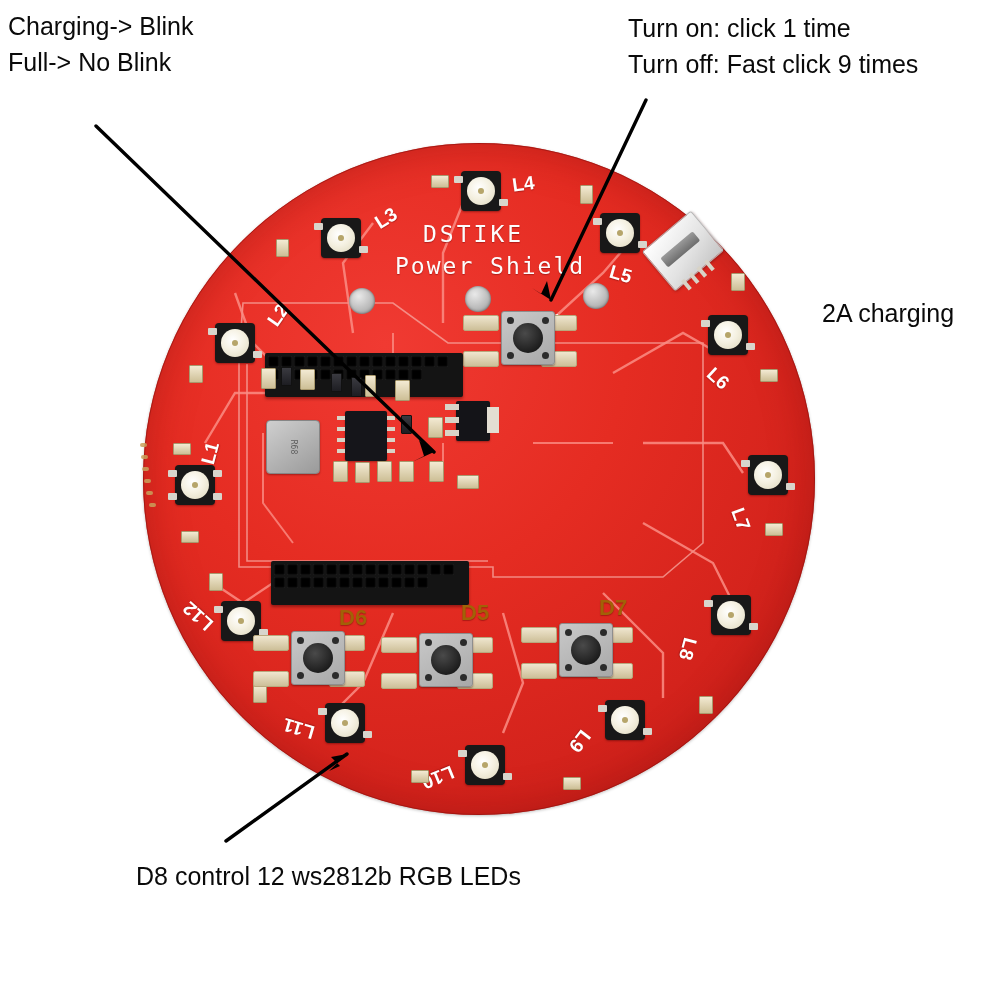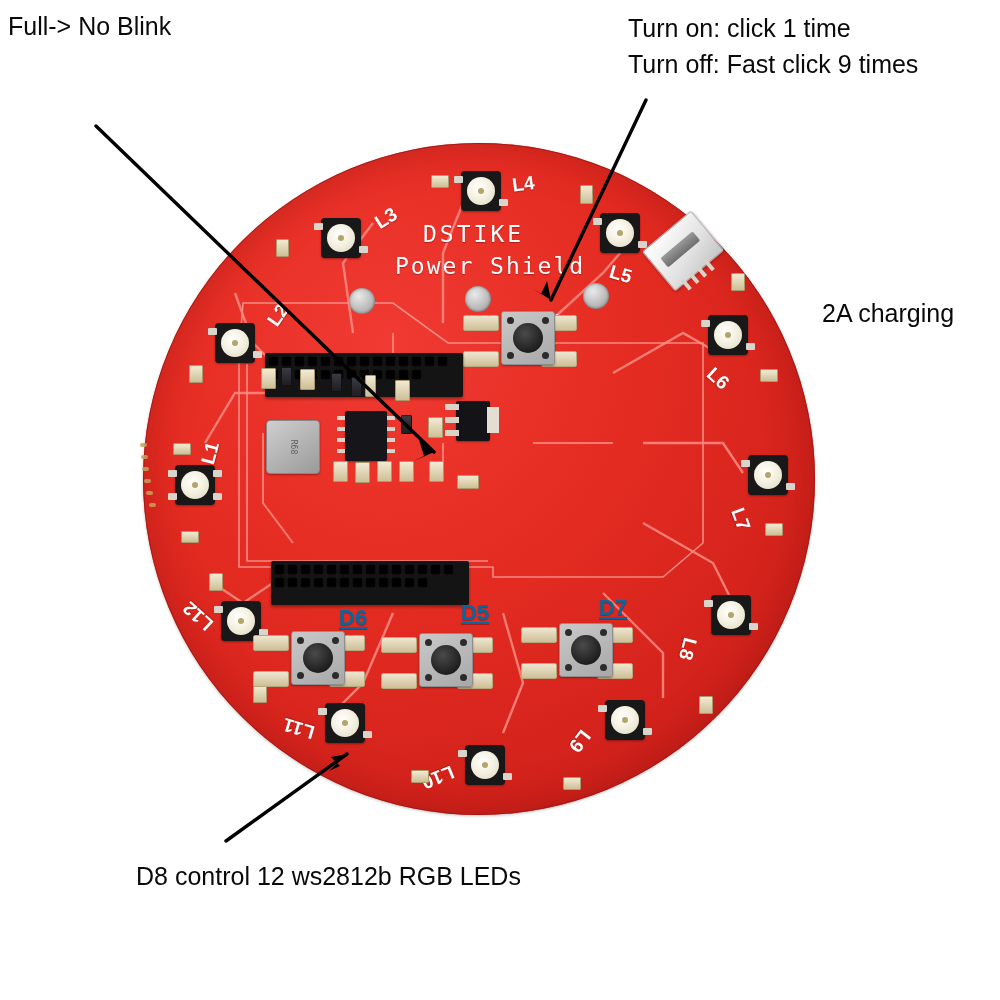--- a/index.html
+++ b/index.html
@@ -27,22 +27,22 @@
   
   .castel{position:absolute;width:7px;height:4px;background:#c9a05a;border-radius:2px;opacity:.85;}
 
   
   .silk{position:absolute;color:#fdfdfd;font-family:"DejaVu Sans Mono",monospace;
         text-shadow:0 1px 1px rgba(120,10,10,.5);white-space:nowrap;}
   #silk-dstike{left:280px;top:78px;font-size:23px;letter-spacing:3px;}
   #silk-ring{  left:252px;top:110px;font-size:23px;letter-spacing:2px;}
   #silk-power{ left:370px;top:165px;font-size:15px;font-family:"Liberation Sans",sans-serif;font-weight:600;}
 
-  .silk-btn{position:absolute;color:#0369a1;font-family:"Liberation Sans",sans-serif;
-            font-weight:700;font-size:22px;text-shadow:0 1px 1px rgba(120,10,10,.5);text-decoration:underline;}
+  .silk-btn{position:absolute;color:#a16207;font-family:"Liberation Sans",sans-serif;
+            font-weight:700;font-size:22px;text-shadow:0 1px 1px rgba(120,10,10,.5);}
 
   .silk-led{position:absolute;color:#ffffff;font-family:"Liberation Sans",sans-serif;
             font-weight:700;font-size:19px;text-shadow:0 1px 1px rgba(120,10,10,.45);
             transform-origin:0 0;white-space:nowrap;}
 
   
   .hole{position:absolute;width:26px;height:26px;border-radius:50%;
         background:radial-gradient(circle at 38% 32%,#e9e9e9,#b9b9b9 60%,#8e8e8e 100%);
         box-shadow:inset 0 0 3px rgba(0,0,0,.5);}
 
@@ -96,20 +96,21 @@
   #traces{position:absolute;inset:0;pointer-events:none;}
   
   #arrows{position:absolute;left:0;top:0;width:1000px;height:1000px;pointer-events:none;}
 </style>
 </head>
 <body>
 
 <div id="stage">
 
   <div class="anno" id="anno-indicate">
+    <span class="anno-line">Charging-&gt; Blink</span>
     <span class="anno-line">Full-&gt; No Blink</span>
   </div>
 
   <div class="anno" id="anno-turn">
     <span class="anno-line">Turn on: click 1 time</span>
     <span class="anno-line">Turn off: Fast click 9 times</span>
   </div>
 
   <div class="anno" id="anno-charge">2A charging</div>
 

